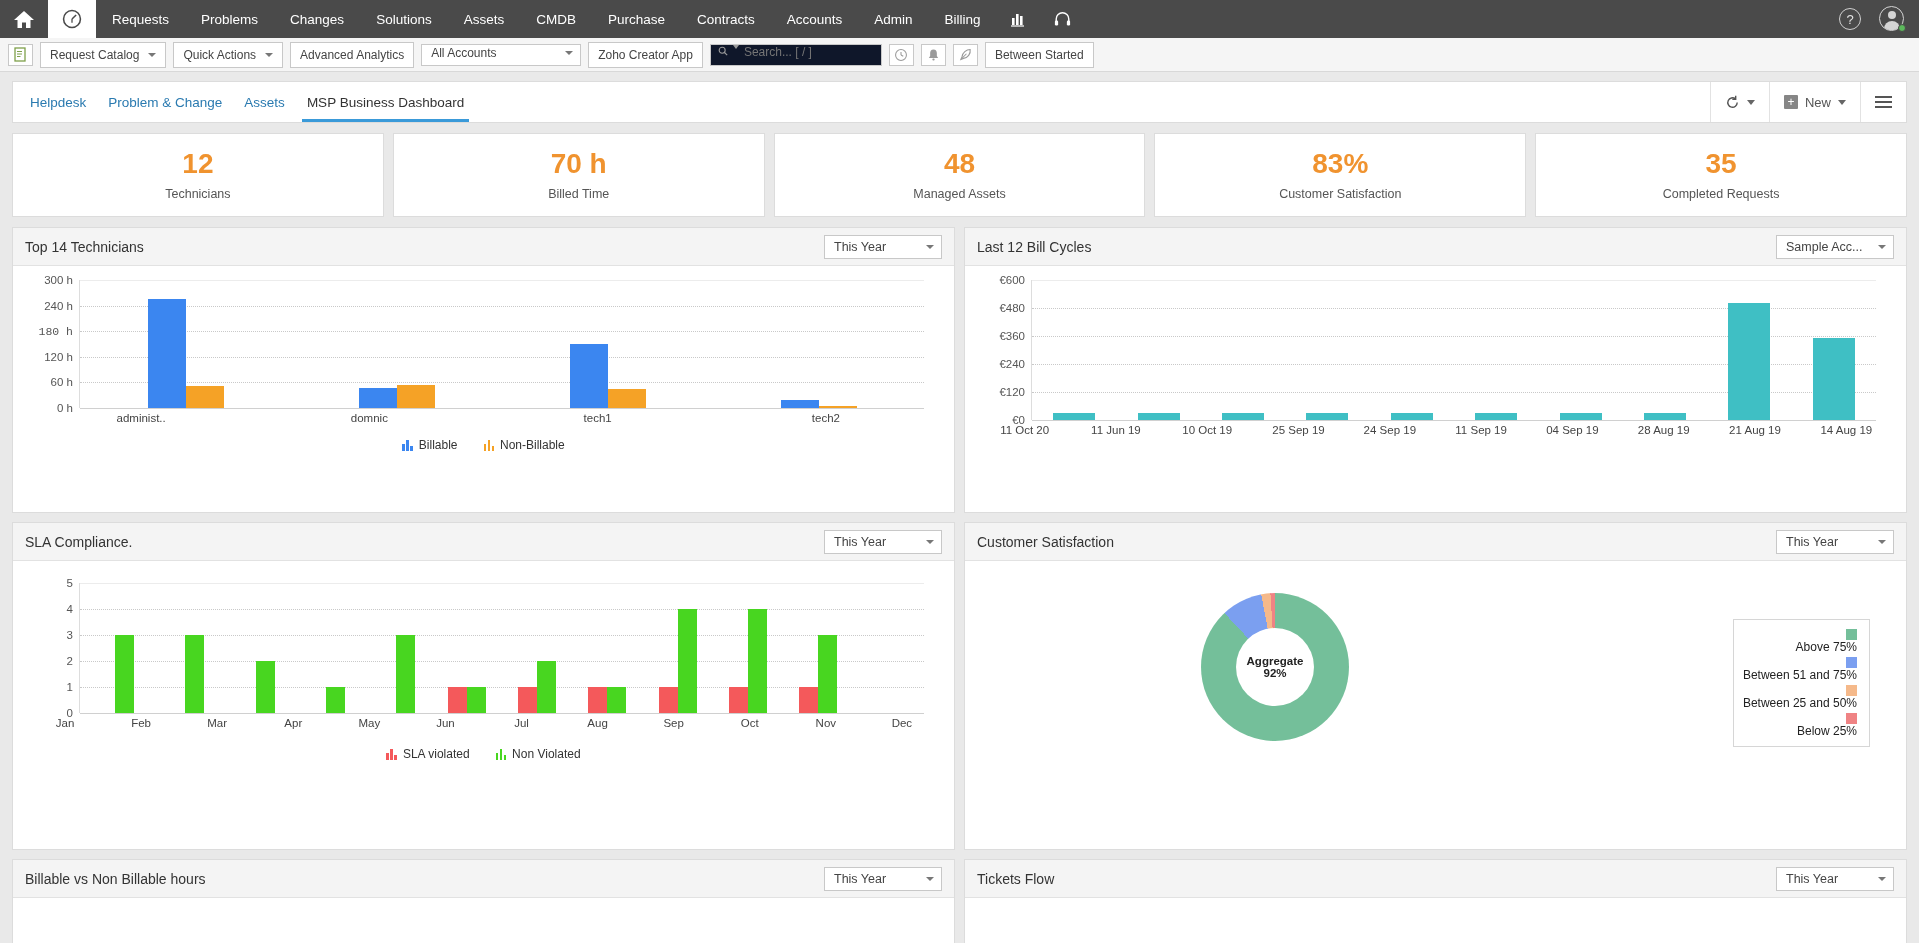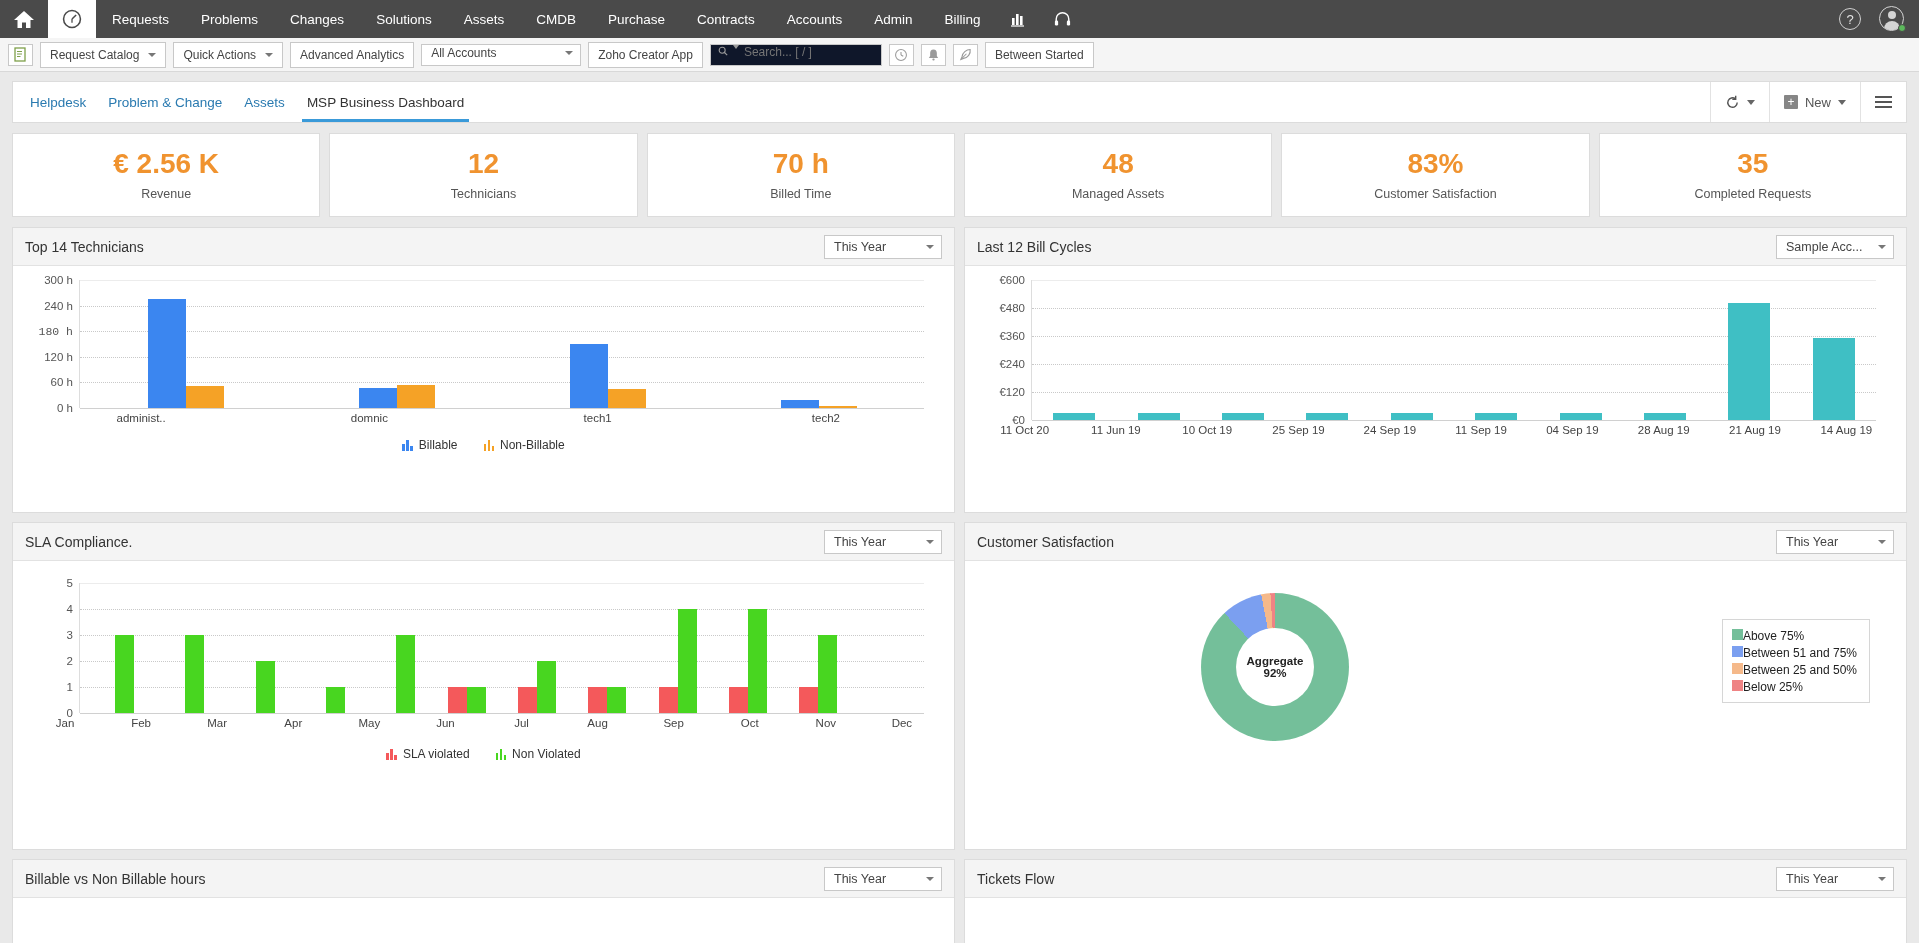--- a/index.html
+++ b/index.html
@@ -238,21 +238,21 @@
     position: absolute; left: 50%; top: 50%; transform: translate(-50%,-50%);
     width: 78px; height: 78px; background: #fff; border-radius: 50%;
     display: flex; flex-direction: column; align-items: center; justify-content: center;
   }
   .donut-hole .t1 { font-size: 11.5px; color: #222; font-weight: bold; }
   .donut-hole .t2 { font-size: 11.5px; color: #222; font-weight: bold; }
   .donut-legend {
     position: absolute; right: 36px; top: 58px; background: #fff;
     border: 1px solid #d6d6d6; padding: 7px 12px 7px 9px;
   }
-  .dl-item { display: flex; align-items: flex-start; font-size: 12px; color: #222; padding: 1.5px 0; }
+  .dl-item { display: flex; align-items: flex-end; font-size: 12px; color: #222; padding: 1.5px 0; flex-direction: column; }
   .dl-sw { width: 11px; height: 11px; display: block; }
 </style>
 </head>
 <body>
 
 <div class="topnav">
 
   <div class="nav-icon-home">
     <svg width="22" height="20" viewBox="0 0 22 20" aria-hidden="true">
       <path d="M11 2 L21 11 L17.5 11 L17.5 19 L13 19 L13 13.5 L9 13.5 L9 19 L4.5 19 L4.5 11 L1 11 Z" fill="#ffffff"></path>
@@ -387,24 +387,20 @@
       <span class="hamburger">
           <i></i>
           <i></i>
           <i></i>
         </span>
     </div>
   </div>
 </div>
 
 <div class="kpi-row">
-  <div class="kpi">
-    <div class="kpi-val">€ 2.56 K</div>
-    <div class="kpi-lbl">Revenue</div>
-  </div>
   <div class="kpi">
     <div class="kpi-val">12</div>
     <div class="kpi-lbl">Technicians</div>
   </div>
   <div class="kpi">
     <div class="kpi-val">70 h</div>
     <div class="kpi-lbl">Billed Time</div>
   </div>
   <div class="kpi">
     <div class="kpi-val">48</div>

